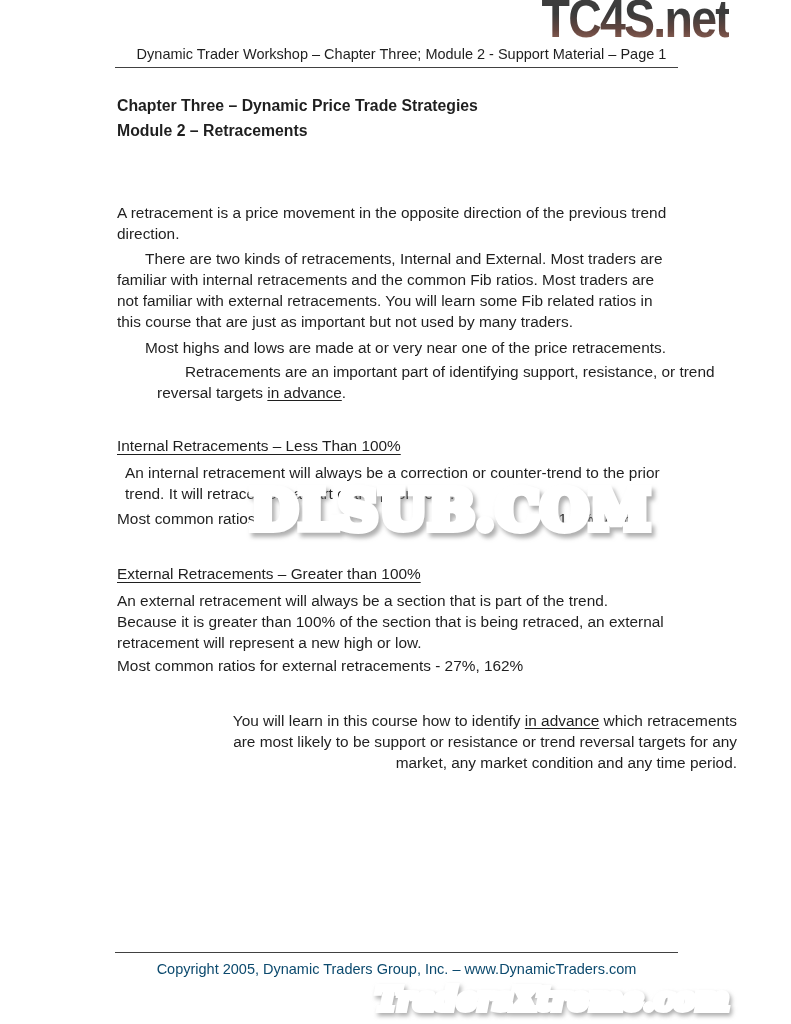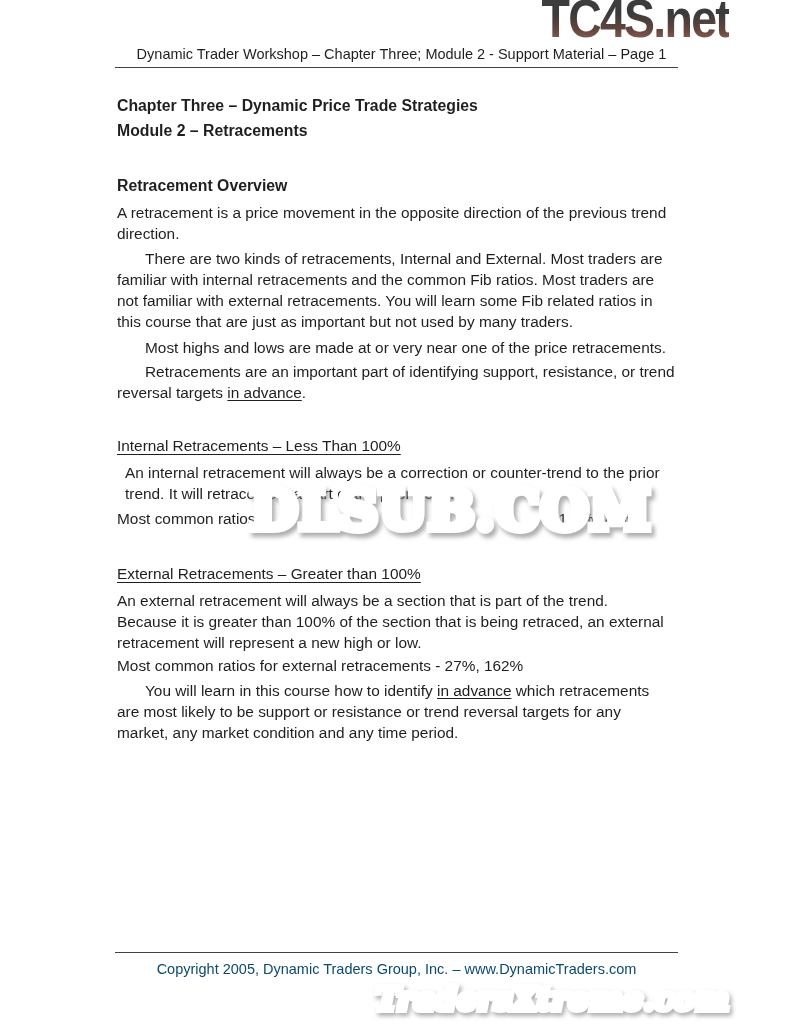--- a/index.html
+++ b/index.html
@@ -51,29 +51,29 @@
   .ul { text-decoration:underline; text-underline-offset:3px; }
   .ind { text-indent:28px; }
   .u  { text-decoration:underline; text-underline-offset:2px; }
 
   .t-chapter   { top:95px; }
   .t-module    { top:120px; }
   .t-overview  { top:175px; }
   .p-overview  { top:202px; }
   .p-twokinds  { top:248px; }
   .p-highslows { top:337px; }
-  .p-important { top:361px; }
+  .p-important { top:361px;margin-left:40px; }
   .h-internal  { top:435px; }
   .p-internal  { top:462px;margin-left:8px; }
   .p-intratios { top:508px; position:absolute; }
   .p-intratios .suffix { position:absolute; left:433px; top:0; }
   .h-external  { top:563px; }
   .p-external  { top:590px; }
   .p-extratios { top:655px; }
-  .p-learn     { top:680px; }
+  .p-learn     { top:710px;text-align:right; }
 
   
   .stack { display:grid; }
   .stack > span { grid-area:1/1; white-space:nowrap; }
 
   .dlsub {
     position:absolute; left:250px; top:484px;
     font-family:"DejaVu Serif", serif; font-weight:bold;
     font-size:55px; line-height:52px; letter-spacing:1px;
   }
@@ -109,21 +109,20 @@
   <div class="tc4s">TC4S.net</div>
 
   <div class="header-text">Dynamic Trader Workshop – Chapter Three; Module 2 - Support Material – Page 1</div>
   <div class="rule header"></div>
 
   <div class="content">
 
     <div class="blk b t-chapter">Chapter Three – Dynamic Price Trade Strategies</div>
     <div class="blk b t-module">Module 2 – Retracements</div>
 
-    <div class="blk b t-overview">Retracement Overview</div>
     <div class="blk p-overview">A retracement is a price movement in the opposite direction of the previous trend
 direction.</div>
     <div class="blk ind p-twokinds">There are two kinds of retracements, Internal and External. Most traders are
 familiar with internal retracements and the common Fib ratios. Most traders are
 not familiar with external retracements. You will learn some Fib related ratios in
 this course that are just as important but not used by many traders.</div>
     <div class="blk ind p-highslows">Most highs and lows are made at or very near one of the price retracements.</div>
     <div class="blk ind p-important"><span>Retracements are an important part of identifying support, resistance, or trend
 reversal targets </span><span class="u">in advance</span><span>.</span></div>
 

